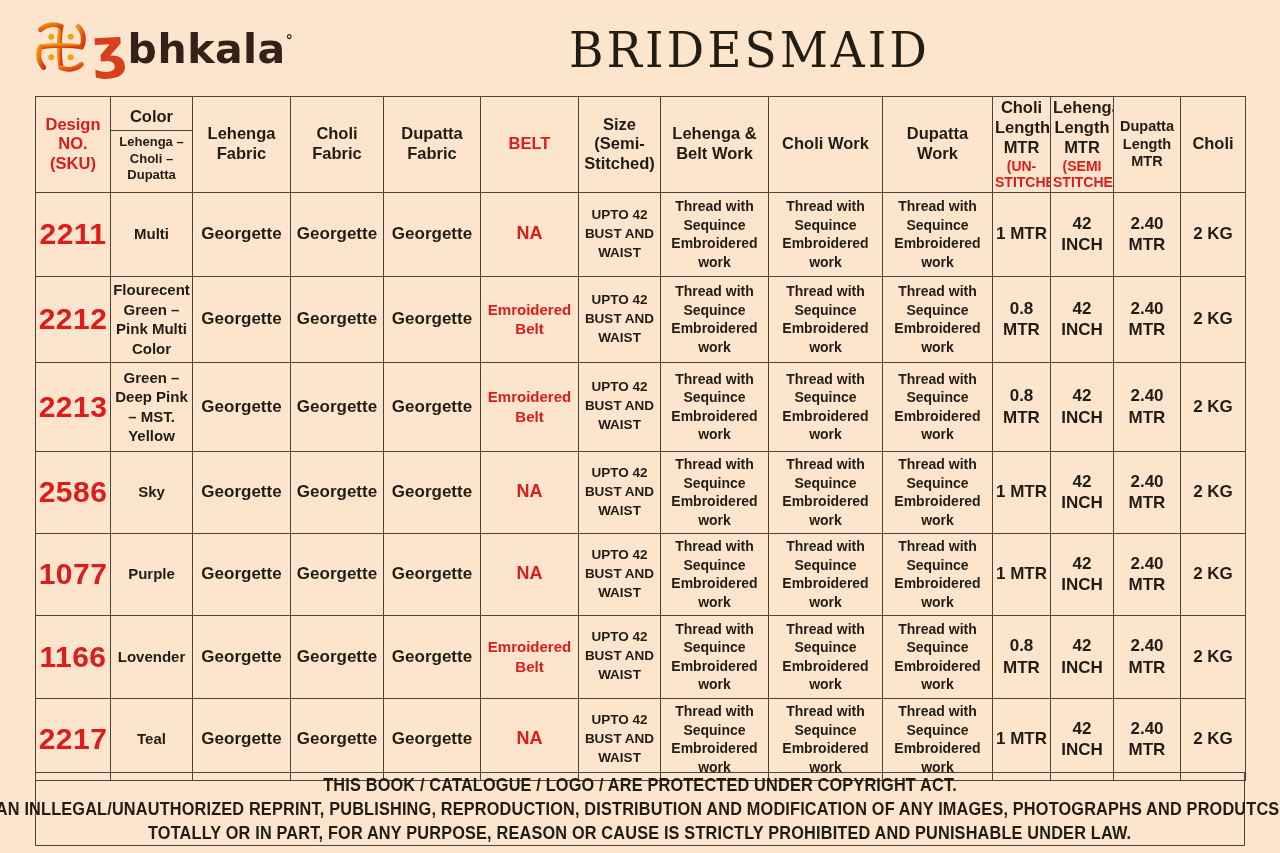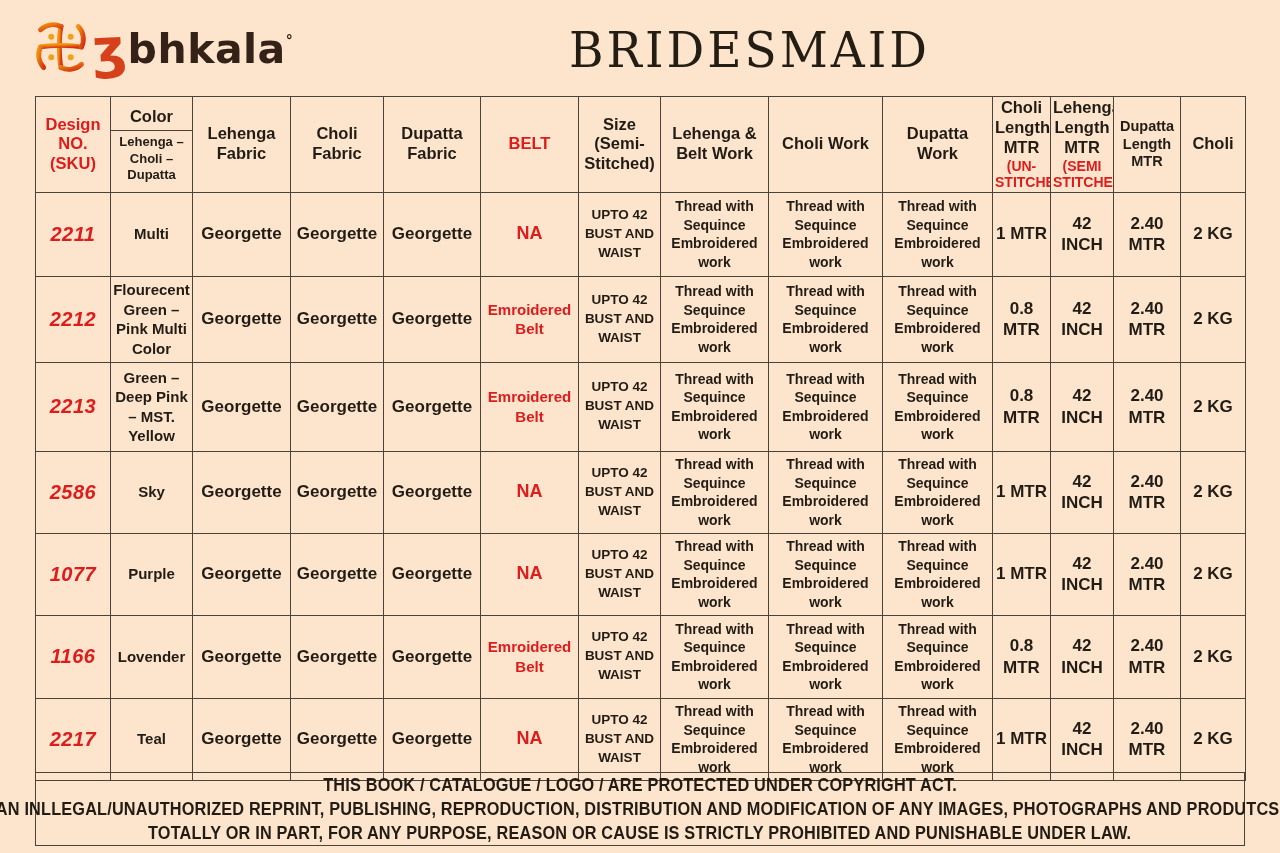--- a/index.html
+++ b/index.html
@@ -49,21 +49,21 @@
     text-align:center; vertical-align:middle;
     font-weight:bold; padding:1px 2px;
     overflow:hidden;
   }
   .catalog th { font-size:16.5px; line-height:1.2; font-weight:bold; }
   .red { color:#dd1c1c; }
   .color-top { border-bottom:1px solid #4c4338; padding:3px 0 4px; font-size:16.5px; }
   .color-sub { font-size:13px; line-height:1.25; padding:3px 2px 2px; }
   .hdr-small { font-size:13.5px; line-height:1.2; }
   .hdr-note { display:block; font-size:14px; line-height:1.15; margin-top:1px; }
-  .design { font-size:20px; letter-spacing:0.5px;font-style:italic; }
+  .design { font-size:30px; letter-spacing:0.5px; }
   .colorcell { font-size:15px; line-height:1.3; }
   .fabric { font-size:17px; }
   .belt { font-size:15px; line-height:1.3; }
   .size { font-size:13.5px; line-height:1.4; }
   .work { font-size:14px; line-height:1.32; }
   .len { font-size:17px; line-height:1.25; }
   .wt { font-size:17px; }
   .footerbox {
     position:absolute; left:35px; top:772px; width:1210px; height:74px;
     border:1px solid #4c4338;

